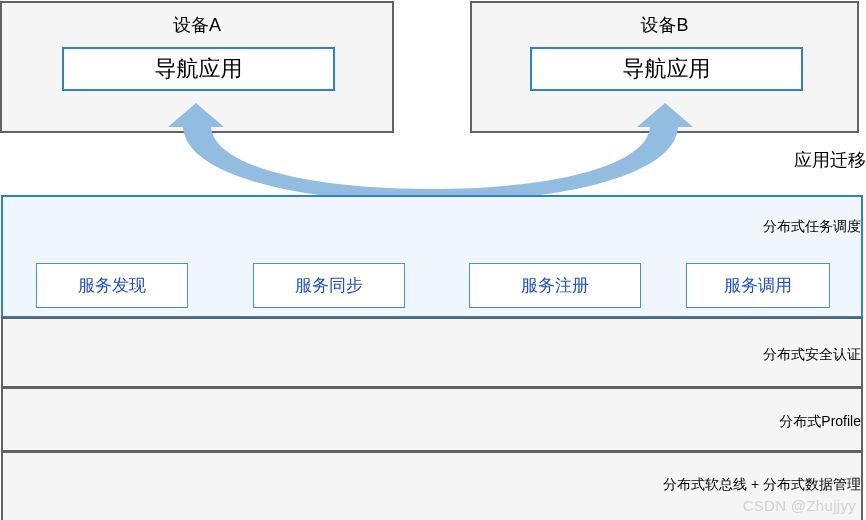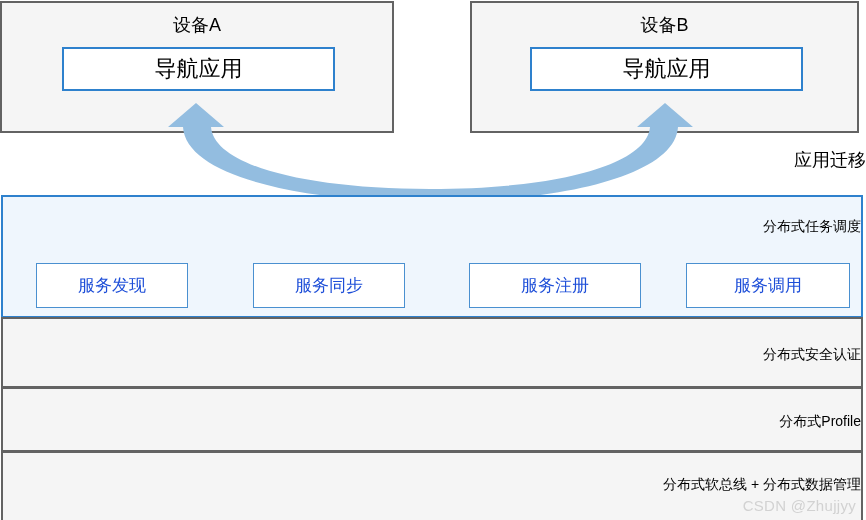--- a/index.html
+++ b/index.html
@@ -113,21 +113,21 @@
     display: flex;
     align-items: center;
     justify-content: center;
     font-size: 17px;
     color: #1d4ed8;
     margin-top: 6px;
   }
   .service-box.s0 { left: 33px;  width: 152px; }
   .service-box.s1 { left: 250px; width: 152px; }
   .service-box.s2 { left: 466px; width: 172px; }
-  .service-box.s3 { left: 683px; width: 164px; }
+  .service-box.s3 { left: 683px; width: 144px; }
 
   #layer-security { top: 317px; height: 71px; }
   #layer-security .layer-title { top: 23px; }
 
   #layer-profile { top: 387px; height: 65px; padding-left: 15px; }
   #layer-profile .layer-title { top: 20px; }
 
   #layer-softbus { top: 451px; height: 78px; }
   #layer-softbus .layer-title { top: 19px; }
 

